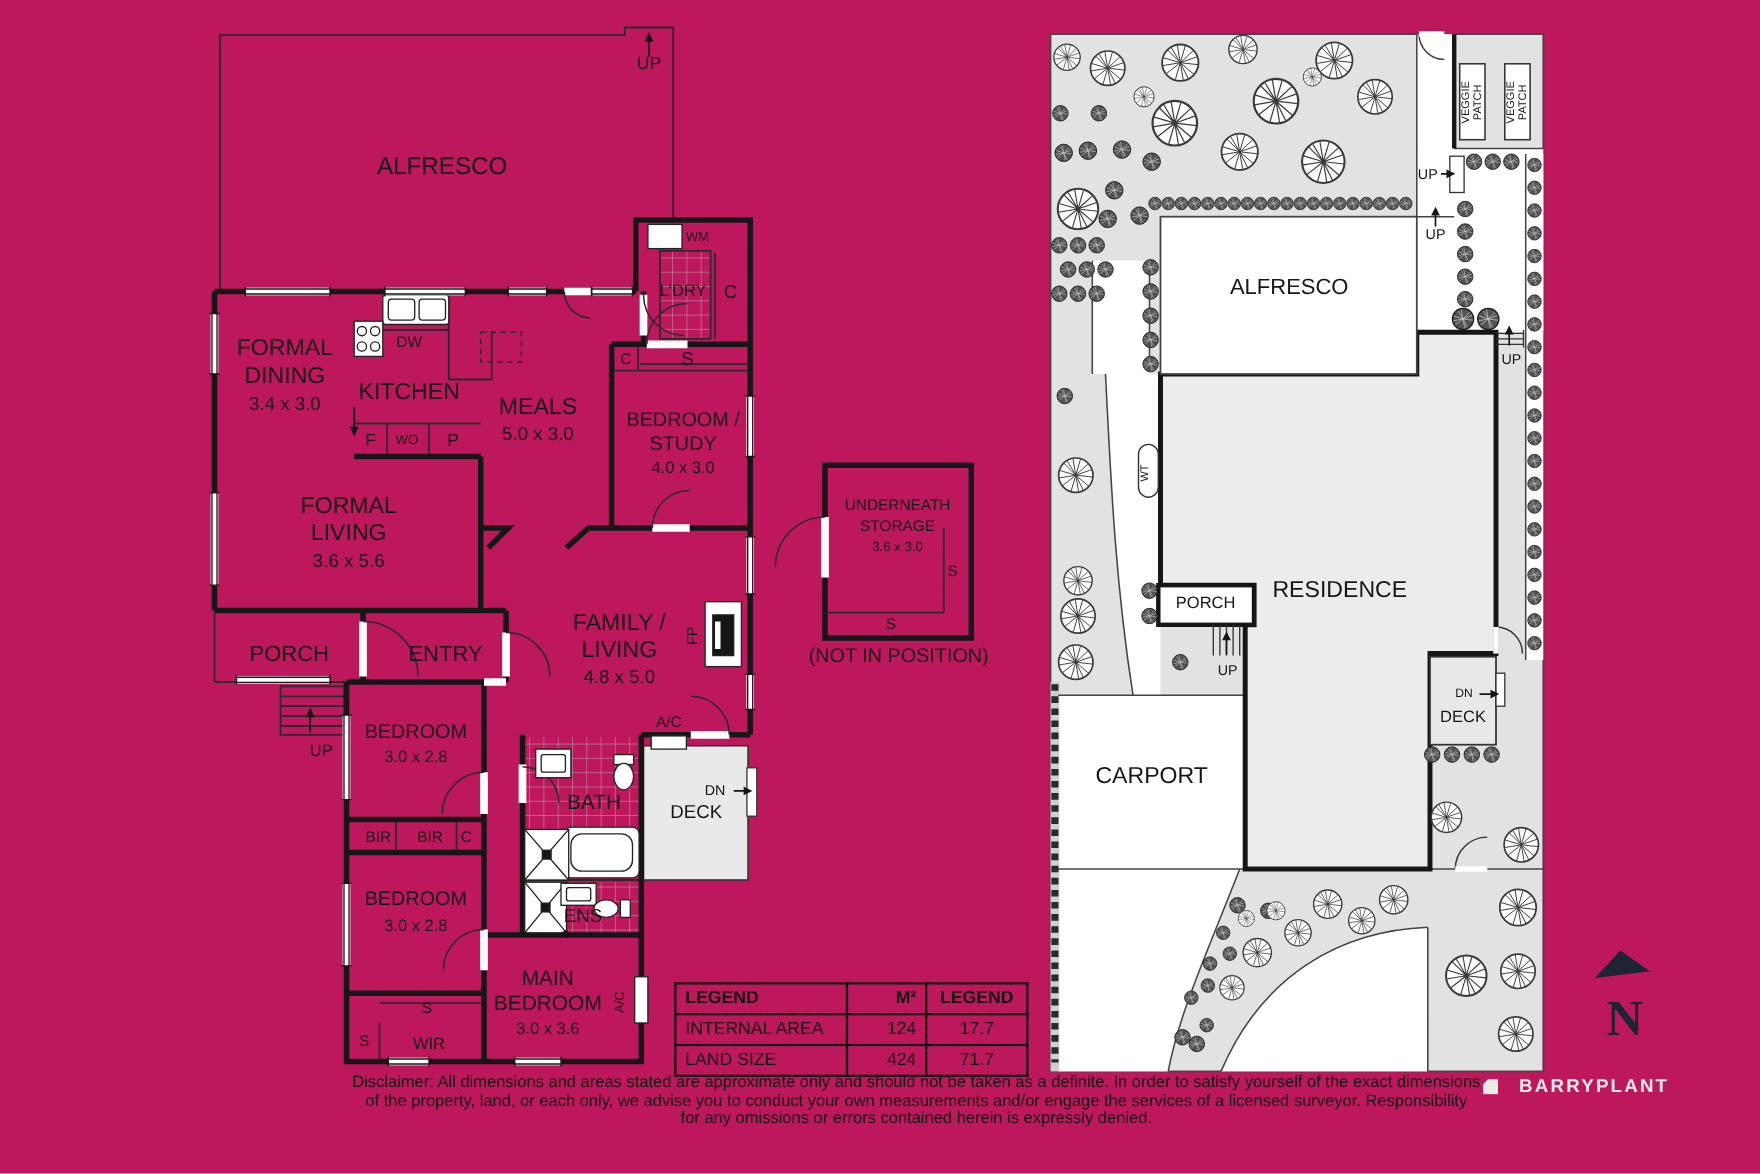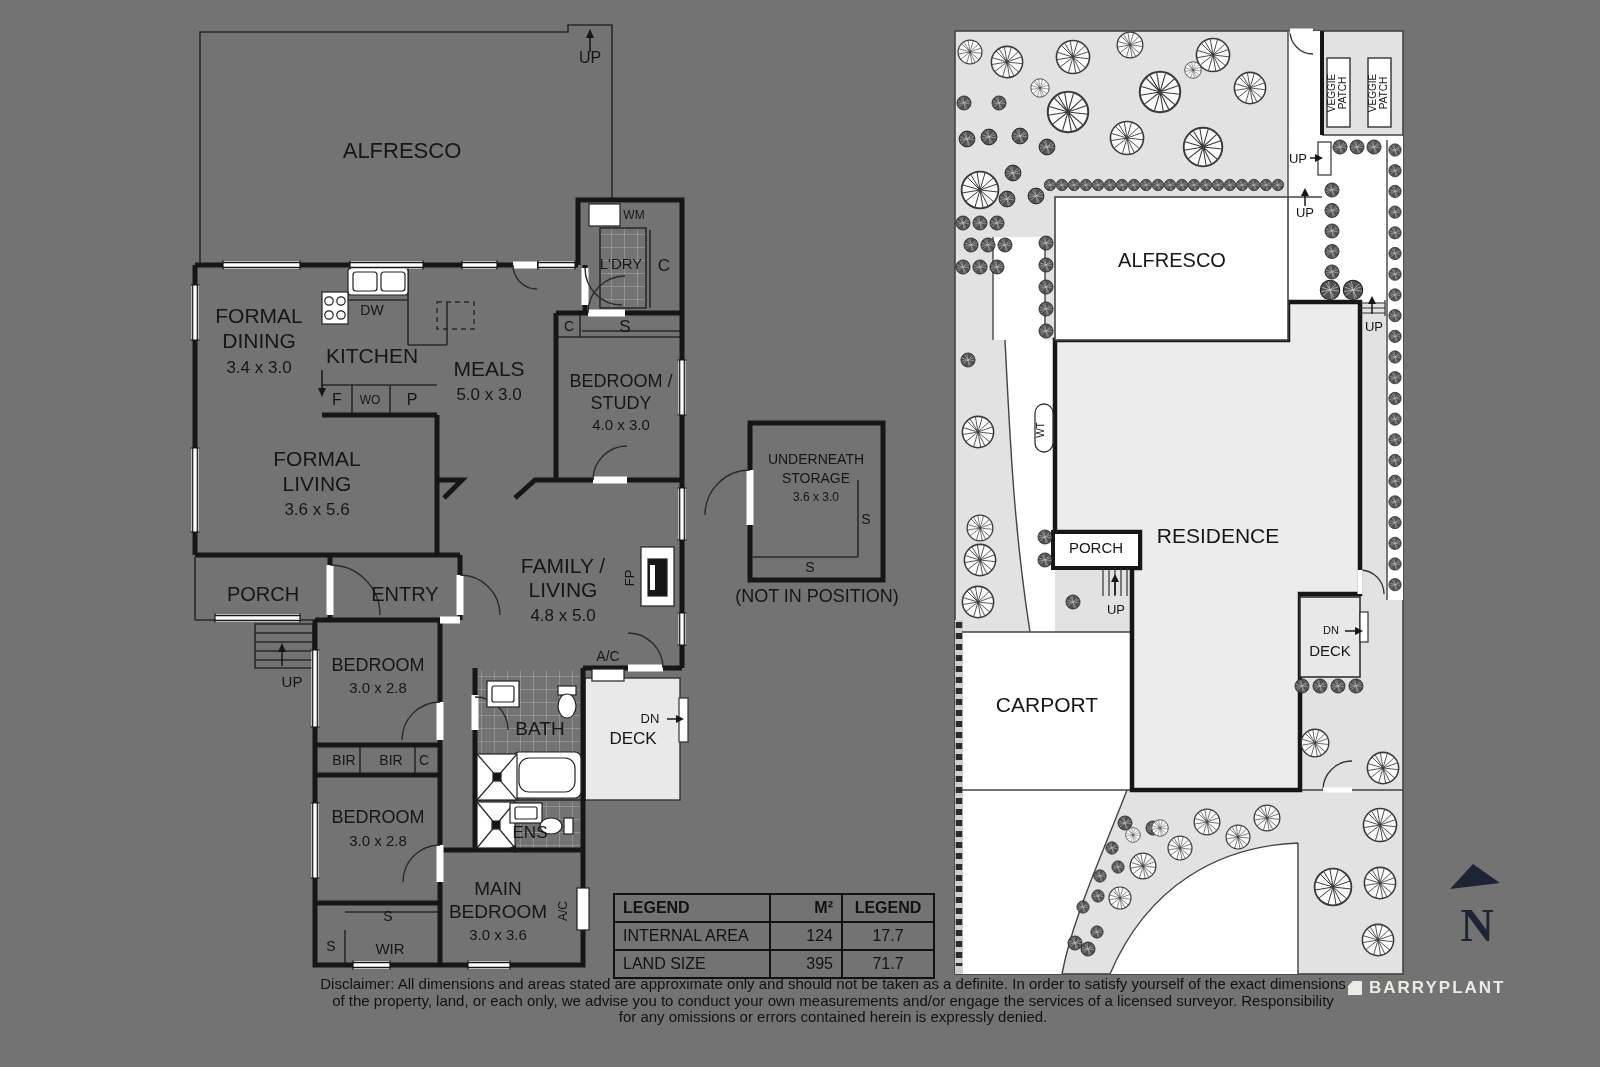--- a/index.html
+++ b/index.html
@@ -1,31 +1,31 @@
 <!DOCTYPE html>
 <html><head>
 <meta charset="utf-8">
 <style>
   html,body{margin:0;padding:0;background:#fff;}
-  #canvas{position:relative;width:1600px;height:1067px;background:#737373;overflow:hidden;
+  #canvas{position:relative;width:1600px;height:1067px;background:#be185d;overflow:hidden;
           font-family:"Liberation Sans",sans-serif;}
   svg text{font-family:"Liberation Sans",sans-serif;fill:#161616;text-anchor:middle;font-weight:500;}
   .s10{font-size:10px}.s11{font-size:11px}.s12{font-size:12px}.s13{font-size:13px}
   .s14{font-size:14px}.s15{font-size:15px}.s16{font-size:16px}.s17{font-size:17px}
   .s18{font-size:18px}.s19{font-size:19px}.s20{font-size:20px}.s21{font-size:21px}.s22{font-size:22px}
   .north-n{font-family:"Liberation Serif",serif;font-size:46px;font-weight:600;fill:#1d2433;}
   .legend{position:absolute;left:613px;top:893px;border-collapse:collapse;}
   .legend td{border:2px solid #111;font-size:16px;color:#111;height:24px;padding:1px 8px;}
   .legend .hd{font-weight:bold;}
   .legend .c1{width:138px;text-align:left;}
   .legend .c2{width:54px;text-align:right;}
   .legend .c3{width:74px;text-align:center;}
   .disclaimer{position:absolute;left:0;top:976px;width:1570px;text-align:center;
               font-size:15px;line-height:16.5px;color:#111;margin-left:48px;}
-  .watermark{position:absolute;left:1348px;top:978px;display:flex;align-items:center;gap:7px;
+  .watermark{position:absolute;left:1348px;top:978px;display:flex;align-items:center;gap:19px;
              color:#eceae5;font-size:17px;font-weight:bold;letter-spacing:2px;}
   .watermark .wm-logo{width:14px;height:14px;background:#eceae5;
              clip-path:polygon(0 100%,0 35%,35% 0,100% 0,100% 100%);}
 </style>
 </head>
 <body>
 
 <div id="canvas">
 
 <svg id="plan" width="1600" height="1067" viewBox="0 0 1600 1067">
@@ -401,21 +401,21 @@
     <td class="hd c2">M²</td>
     <td class="hd c3">LEGEND</td>
   </tr>
   <tr>
     <td class="c1">INTERNAL AREA</td>
     <td class="c2">124</td>
     <td class="c3">17.7</td>
   </tr>
   <tr>
     <td class="c1">LAND SIZE</td>
-    <td class="c2">395</td>
+    <td class="c2">424</td>
     <td class="c3">71.7</td>
   </tr>
 </tbody>
     </table>
 
 
 <div class="disclaimer">
   <div>Disclaimer: All dimensions and areas stated are approximate only and should not be taken as a definite. In order to satisfy yourself of the exact dimensions</div>
   <div>of the property, land, or each only, we advise you to conduct your own measurements and/or engage the services of a licensed surveyor. Responsibility</div>
   <div>for any omissions or errors contained herein is expressly denied.</div>

